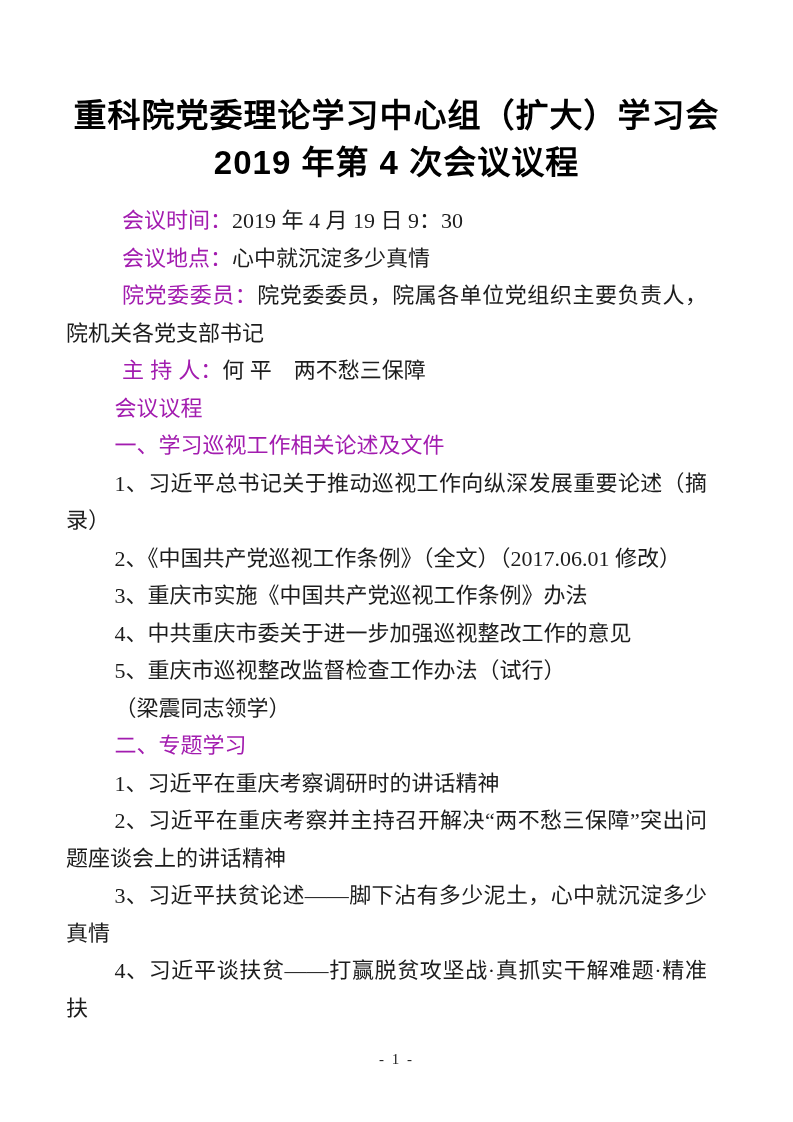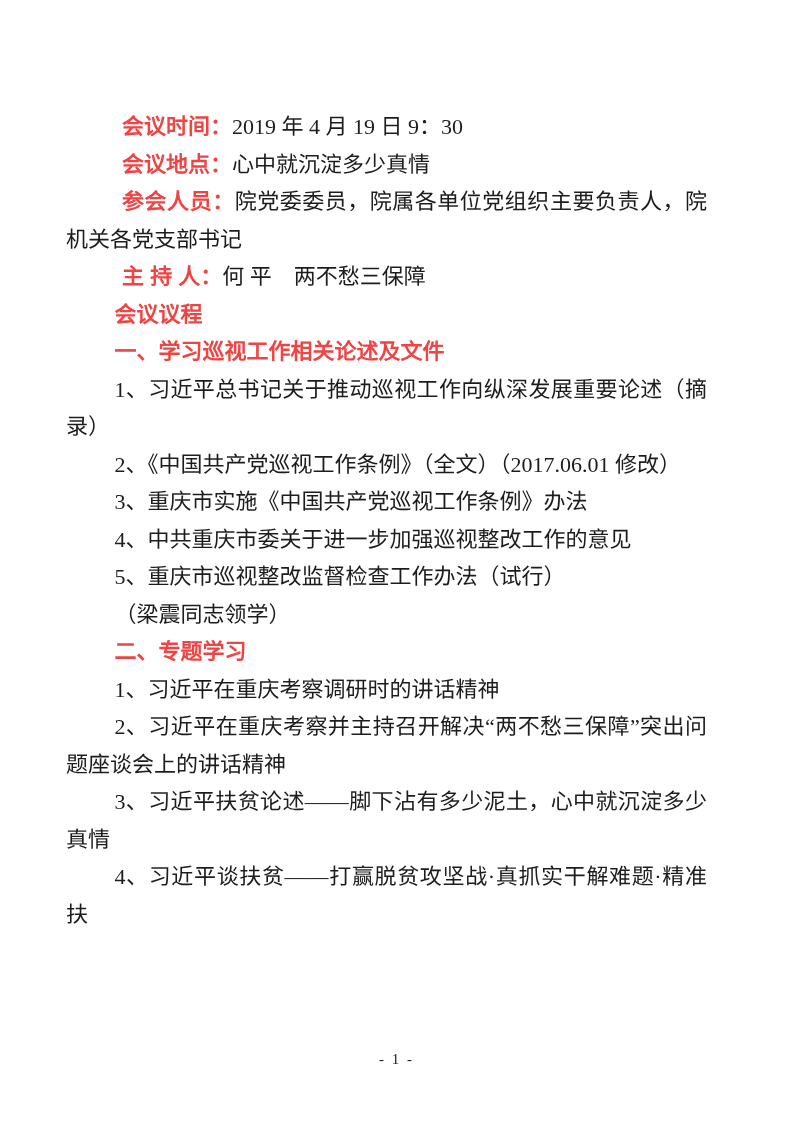--- a/index.html
+++ b/index.html
@@ -27,48 +27,52 @@
   .content {
     margin-top: 16px;
     font-size: 22px;
     line-height: 37.5px;
     text-align: justify;
   }
   .content p { margin: 0; text-indent: 2.2em; }
   .content p.info { text-indent: 2.55em; }
   .bold-hei, .label {
     font-family: "Liberation Sans", "DejaVu Sans", sans-serif;
-    font-weight: 700;
-    color: #ef4444;
+    font-weight: 400;
+    color: #a21caf;
   }
   .footer {
     position: absolute;
     bottom: 54px;
     left: 0;
     width: 100%;
     text-align: center;
     font-size: 15px;
     letter-spacing: 2px;
     color: #222222;
     font-family: "Liberation Serif", "DejaVu Serif", serif;
   }
 </style>
 </head>
 <body>
 
 <div class="page">
 
+  <div class="doc-title">
+    <div>重科院党委理论学习中心组（扩大）学习会</div>
+    <div>2019 年第 4 次会议议程</div>
+  </div>
 
   <div class="content">
 
     <p class="info"><span class="label">会议时间：</span><span>2019 年 4 月 19 日 9：30</span></p>
 
     <p class="info"><span class="label">会议地点：</span><span>心中就沉淀多少真情</span></p>
 
-    <p class="info"><span class="label">参会人员：</span><span>院党委委员，院属各单位党组织主要负责人，院机关各党支部书记</span></p>
+    <p class="info"><span class="label">院党委委员：</span><span>院党委委员，院属各单位党组织主要负责人，院机关各党支部书记</span></p>
 
 
     <p class="info"><span class="label">主 持 人：</span><span>何 平　两不愁三保障</span></p>
 
     <p class="bold-hei">会议议程</p>
 
     <p class="bold-hei">一、学习巡视工作相关论述及文件</p>
     <p>1、习近平总书记关于推动巡视工作向纵深发展重要论述（摘录）</p>
     <p>2、《中国共产党巡视工作条例》（全文）（2017.06.01 修改）</p>
     <p>3、重庆市实施《中国共产党巡视工作条例》办法</p>

